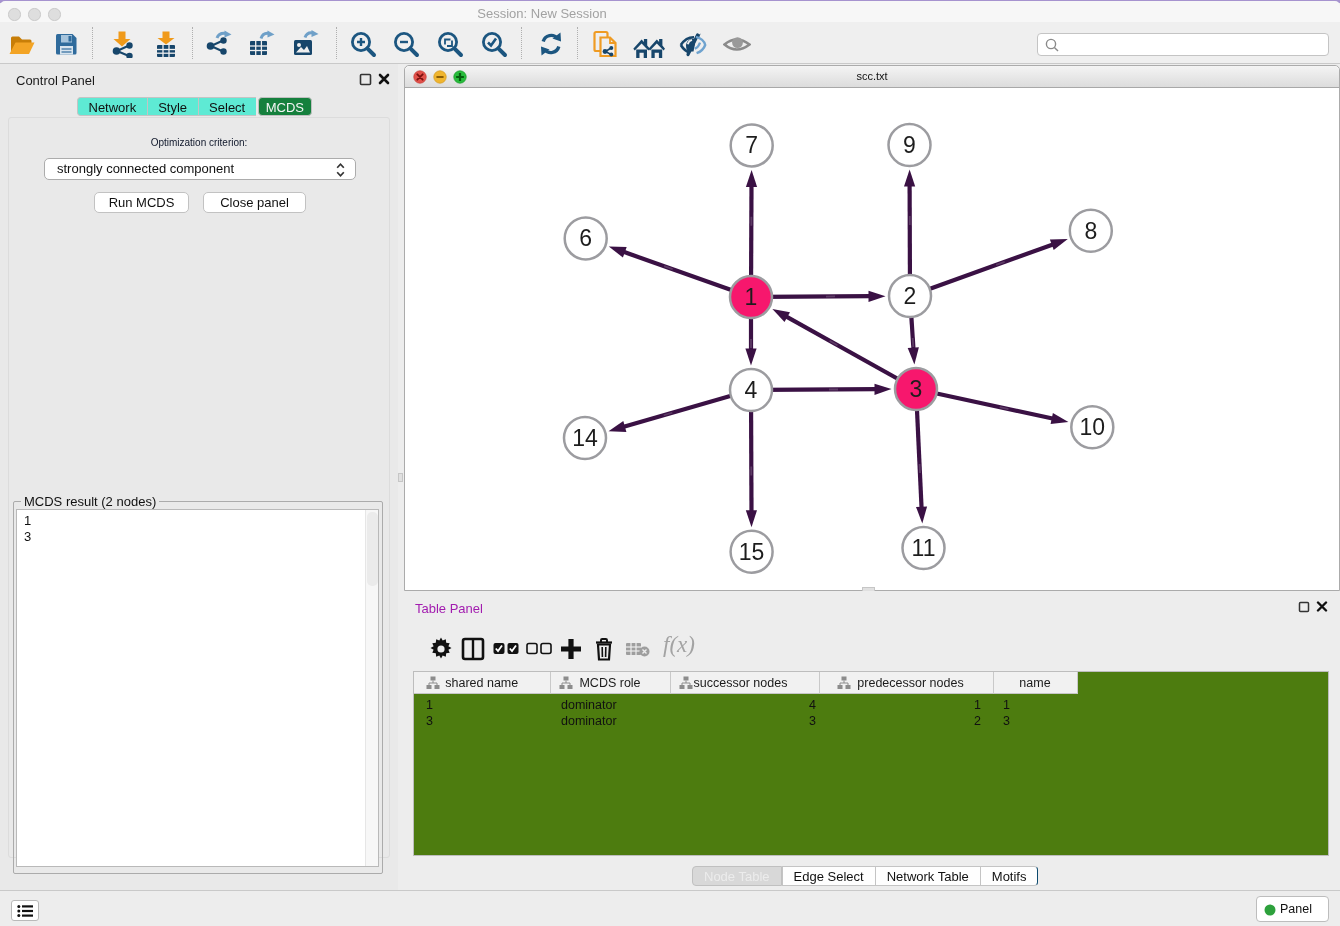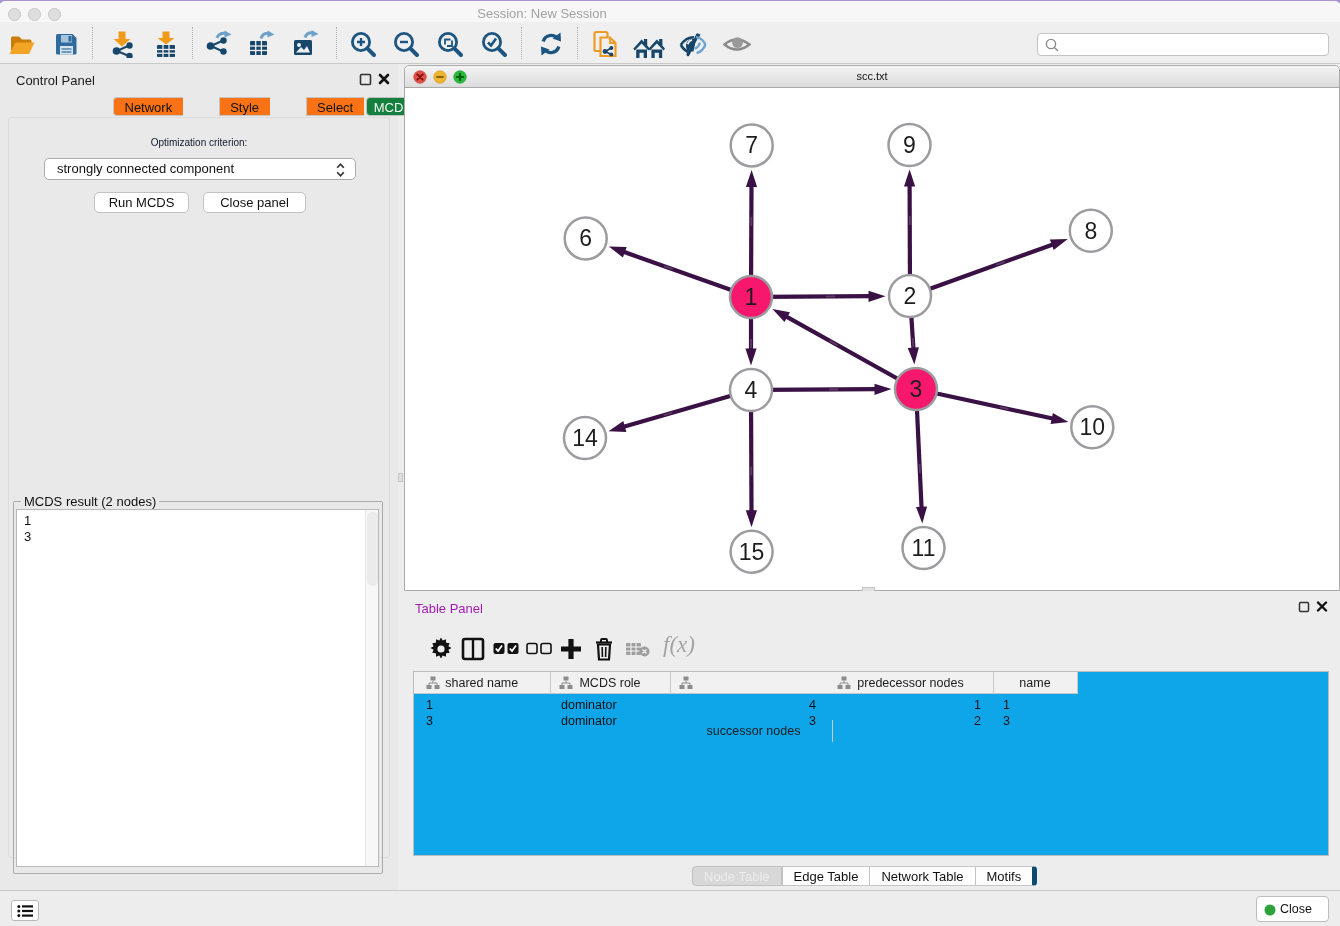--- a/index.html
+++ b/index.html
@@ -13,21 +13,21 @@
 
 .toolbar { position:absolute; left:0; top:22px; width:1340px; height:42px; background:#EFEFEF; border-bottom:1px solid #C9C9C9; }
 .tsep { position:absolute; top:5px; height:32px; width:0; border-left:1px dotted #AFAFAF; }
 .searchbox { position:absolute; left:1037px; top:11px; width:292px; height:23px; background:#FFFFFF; border:1px solid #C4C4C4; border-radius:4px; }
 .searchbox svg { position:absolute; left:6px; top:3px; }
 
 .cpanel { position:absolute; left:0; top:64px; width:398px; height:826px; background:#E9E9E9; }
 .cphead { position:absolute; left:16px; top:9px; font-size:13px; color:#1B1B1B; }
 .cpicons { position:absolute; top:8px; }
 .tabs { position:absolute; left:77px; top:33px; height:19px; display:flex; }
-.tab { font-size:13px; color:#111; background:#f97316; border:1px solid #C4C4C4; border-right:none; padding:1px 10.5px 0; line-height:17px;margin-left:36px; }
+.tab { font-size:13px; color:#111; background:#5eead4; border:1px solid #C4C4C4; border-right:none; padding:1px 10.5px 0; line-height:17px; }
 .tab.first { border-radius:4px 0 0 4px; }
 .tab.sel { background:#15803d; color:#F5F5F5; border:1px solid #C0C0C0; border-radius:4px; margin-left:2px; padding:1px 7px 13px; }
 .cpcontent { position:absolute; left:8px; top:53px; width:382px; height:741px; background:#E9E9E9; border:1px solid #DCDCDC; border-radius:3px; }
 .optlabel { position:absolute; left:0; top:73px; width:398px; text-align:center; font-size:10px; color:#0f172a; }
 .dropdown { position:absolute; left:44px; top:94px; width:312px; height:22px; background:#FFF; border:1px solid #ACACAC; border-radius:5px; font-size:13px; color:#111; line-height:20px; padding-left:12px; }
 .btn { position:absolute; top:128px; height:21px; background:#FFF; border:1px solid #C2C2C2; border-radius:5px; font-size:13px; color:#111; text-align:center; line-height:19px; }
 .groupbox { position:absolute; left:13px; top:437px; width:370px; height:373px; border:1px solid #ABABAB; border-radius:2px; }
 .grouplabel { position:absolute; left:21px; top:430px; background:#E9E9E9; padding:0 3px; font-size:13px; color:#111; }
 .mcdsarea { position:absolute; left:16px; top:445px; width:363px; height:358px; background:#FFF; border:1px solid #B9B9B9; font-size:13px; color:#111; line-height:16px; padding:3px 0 0 7px; }
 .mscroll { position:absolute; left:365px; top:446px; width:13px; height:356px; background:#F7F7F7; border-left:1px solid #E6E6E6; }
@@ -36,27 +36,27 @@
 .cwin { position:absolute; left:404px; top:65px; width:936px; height:526px; background:#FFF; border:1px solid #ABABAB; border-radius:5px 5px 0 0; }
 .cwtbar { position:absolute; left:0; top:0; width:934px; height:22px; background:linear-gradient(#F4F4F4,#DCDCDC); border-bottom:1px solid #A8A8A8; border-radius:5px 5px 0 0; }
 .cwtitle { position:absolute; left:0; top:4px; width:934px; text-align:center; font-size:11px; font-weight:normal; color:#111; }
 .graph { position:absolute; left:0; top:22px; }
 .vgrip { position:absolute; left:398px; top:473px; width:5px; height:9px; background:#E0E0E0; border:1px solid #C6C6C6; }
 .hgrip { position:absolute; left:862px; top:587px; width:13px; height:6px; background:#E0E0E0; border:1px solid #C6C6C6; }
 
 .tpanel { position:absolute; left:400px; top:591px; width:940px; height:299px; background:#EDEDED; }
 .tphead { position:absolute; left:15px; top:10px; font-size:13px; color:#a21caf; }
 .ttool { position:absolute; left:13px; top:44px; width:914px; height:30px; }
-.ttable { position:absolute; left:13px; top:80px; width:916px; height:185px; background:#0ea5e9; border:1px solid #BDBDBD; }
+.ttable { position:absolute; left:13px; top:80px; width:916px; height:185px; background:#4d7c0f; border:1px solid #BDBDBD; }
 .thead { position:absolute; left:0; top:0; width:664px; height:22px; background:#F1F1F1; border-bottom:1px solid #C6C6C6; }
 .thcell { position:absolute; top:0; height:22px; border-right:1px solid #C9C9C9; font-size:12.5px; color:#1B1B1B; text-align:center; line-height:22px; }
 .trow { position:absolute; font-size:12.5px; color:#111; }
 .btabs { position:absolute; left:292px; top:275px; height:20px; display:flex; }
 .btab { font-size:13px; color:#111; background:#FEFEFE; border:1px solid #C4C4C4; border-right:none; padding:1px 11px 0; line-height:18px; }
-.btab.last { border-right:5px solid #0c4a6e; border-radius:0 4px 4px 0; }
+.btab.last { border-right:1px solid #0c4a6e; border-radius:0 4px 4px 0; }
 .btab.sel { background:#D8D8D8; color:#ECECEC; border:1px solid #C0C0C0; border-radius:4px; }
 
 .statusbar { position:absolute; left:0; top:890px; width:1340px; height:36px; background:#EDEDED; border-top:1px solid #C9C9C9; }
 .sbtn { position:absolute; left:11px; top:9px; width:28px; height:21px; background:#FFF; border:1px solid #B9B9B9; border-radius:3px; }
 .membtn { position:absolute; left:1256px; top:5px; width:73px; height:26px; background:#FFF; border:1px solid #BDBDBD; border-radius:4px; font-size:12.5px; color:#111; }
 </style>
 </head>
 <body>
 <div class="purple"></div>
 <div class="titlebar">
@@ -361,21 +361,21 @@
         <circle cx="19.5" cy="10.5" r="5" fill="#9E9E9E"></circle>
         <path d="M17.5 8.5 L21.5 12.5 M21.5 8.5 L17.5 12.5" stroke="#EDEDED" stroke-width="1.4"></path>
       </svg>
 
     <div style="position:absolute;left:250px;top:-3px;font-family:'Liberation Serif',serif;font-style:italic;font-size:23px;color:#A3A3A3;">f(x)</div>
   </div>
   <div class="ttable">
     <div class="thead">
       <div class="thcell" style="left:0; width:136.5px;">shared name</div>
       <div class="thcell" style="left:136.5px; width:120px;">MCDS role</div>
-      <div class="thcell" style="left:261px; width:158px;margin-top:48px;">successor nodes</div>
+      <div class="thcell" style="left:248px; width:158px;">successor nodes</div>
       <div class="thcell" style="left:414.5px; width:165px;">predecessor nodes</div>
       <div class="thcell" style="left:579.5px; width:84px;">name</div>
     </div>
     <svg style="position:absolute;left:12px;top:4px;" width="14" height="14" viewBox="0 0 14 14">
         <g fill="#8C8C8C">
           <rect x="4.5" y="0.5" width="5" height="4"></rect>
           <rect x="0.5" y="9" width="5" height="4"></rect>
           <rect x="8.5" y="9" width="5" height="4"></rect>
         </g>
         <g stroke="#8C8C8C" stroke-width="1" fill="none">
@@ -419,35 +419,35 @@
     <div class="trow" style="left:545px; top:26px; width:22px; text-align:right;">1</div>
     <div class="trow" style="left:589px; top:26px;">1</div>
     <div class="trow" style="left:12px; top:42px;">3</div>
     <div class="trow" style="left:147px; top:42px;">dominator</div>
     <div class="trow" style="left:380px; top:42px; width:22px; text-align:right;">3</div>
     <div class="trow" style="left:545px; top:42px; width:22px; text-align:right;">2</div>
     <div class="trow" style="left:589px; top:42px;">3</div>
   </div>
   <div class="btabs">
     <div class="btab sel" style="border-radius:4px 0 0 4px;">Node Table</div>
-    <div class="btab">Edge Table</div>
+    <div class="btab">Edge Select</div>
     <div class="btab">Network Table</div>
     <div class="btab last">Motifs</div>
   </div>
 </div>
 <div class="statusbar">
   <div class="sbtn">
       <svg style="position:absolute;left:5px;top:3px;" width="17" height="14" viewBox="0 0 17 14">
         <circle cx="1.8" cy="2.4" r="1.5" fill="#111"></circle>
         <circle cx="1.8" cy="7" r="1.5" fill="#111"></circle>
         <circle cx="1.8" cy="11.6" r="1.5" fill="#111"></circle>
         <line x1="5" y1="2.4" x2="16" y2="2.4" stroke="#111" stroke-width="2.2"></line>
         <line x1="5" y1="7" x2="16" y2="7" stroke="#111" stroke-width="2.2"></line>
         <line x1="5" y1="11.6" x2="16" y2="11.6" stroke="#111" stroke-width="2.2"></line>
       </svg>
     </div>
   <div class="membtn">
       <svg style="position:absolute;left:7px;top:7px;" width="12" height="12" viewBox="0 0 12 12">
         <circle cx="6" cy="6" r="5.5" fill="#2DA13C"></circle>
       </svg>
-      <span style="position:absolute;left:23px;top:5px;">Close</span>
+      <span style="position:absolute;left:23px;top:5px;">Panel</span>
     </div>
 </div>
 
 </body></html>

